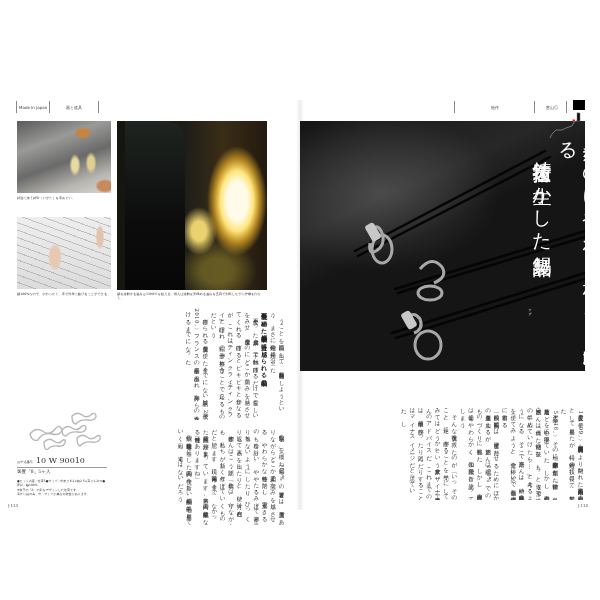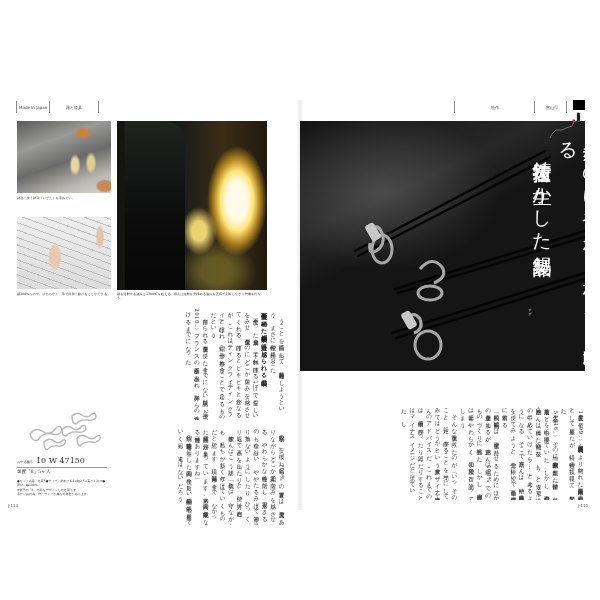--- a/index.html
+++ b/index.html
@@ -92,21 +92,21 @@
       <g fill="none" stroke="#b8b8b8" stroke-width="1.4">
         <path d="M8 26 q6 -8 14 -2 q6 4 12 -4 q4 -4 6 2 q-2 6 -10 4 q-10 -2 -14 6 q-6 2 -8 -6z"></path>
         <path d="M40 22 q5 -6 10 -2 q5 4 10 -2 q4 -2 4 3 q-2 4 -8 3 q-8 -1 -12 4 q-4 0 -4 -6z"></path>
         <path d="M50 8 q5 -5 10 -1 q5 4 10 -1 q4 -2 4 3 q-2 4 -8 3 q-8 -1 -12 4 q-4 0 -4 -8z"></path>
         <path d="M55 30 q5 -5 10 -1 q5 4 10 -1 q4 -2 3 3 q-2 4 -8 3 q-8 -1 -12 4 q-3 -1 -3 -8z"></path>
         <path d="M22 34 q5 -5 10 -1 q5 4 9 -1 q3 -1 2 3 q-2 4 -7 3 q-7 -1 -11 4 q-3 -1 -3 -8z"></path>
       </g>
     </svg>
 
     <div class="code" style="left:17px; top:456px;">
-      <span class="code-lbl">お申込番号</span><span>10 W 47150</span>
+      <span class="code-lbl">お申込番号</span><span>10 W 90010</span>
     </div>
     <div class="rule" style="left:17px; top:467px; width:90px;"></div>
     <div class="cap" style="left:17px; top:470px; font-size:4.6px; font-family:'DejaVu Serif',serif;">箸置「8」5ヶ入</div>
     <div class="cap" style="left:17px; top:479px; width:90px; font-size:3px; line-height:4px;">●セット内容／箸置5●サイズ／約長さ6.2×幅2.5×高さ1.2cm●素材／錫100%</div>
     <div class="cap" style="left:17px; top:488px; width:90px; font-size:3px; line-height:4px;">※数字の「8」の形をデザインした箸置です。</div>
     <div class="cap" style="left:17px; top:492px; width:90px; font-size:3px; line-height:4px;">手作り品の為、色・サイズが異なる場合があります。</div>
 
     <div class="pnum" style="left:8px; top:503px;">J-113</div>
   </div>
 

